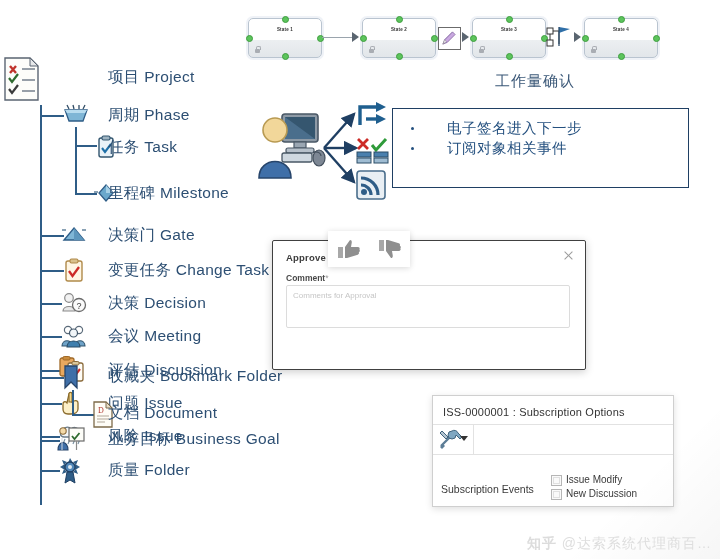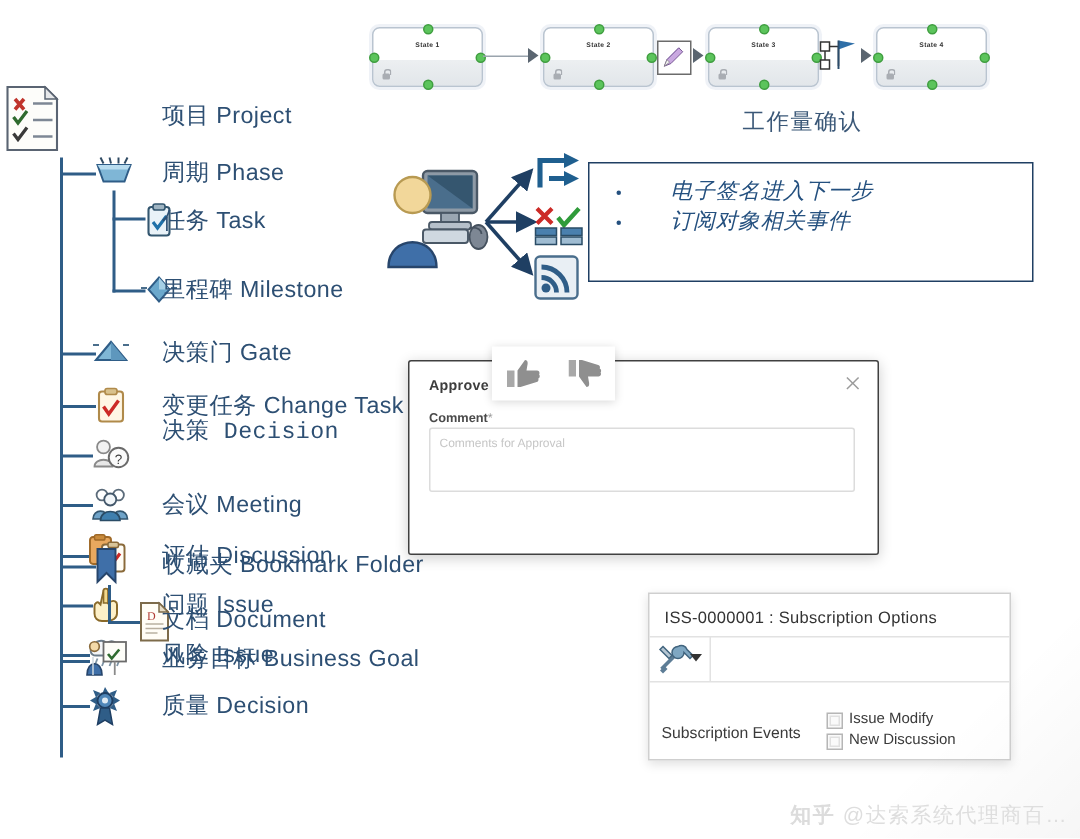--- a/index.html
+++ b/index.html
@@ -64,21 +64,21 @@
   .ico{position:absolute;}
 
   
   .cluster{position:absolute;left:258px;top:100px;width:135px;height:100px;}
 
   
   .callout{
     position:absolute;left:392px;top:108px;width:295px;height:78px;
     border:1px solid #1f3f63;background:#ffffff;
   }
-  .callout ul{margin:0;padding:9px 0 0 0;list-style:none;font-style:italic;}
+  .callout ul{margin:0;padding:9px 0 0 0;list-style:none;}
   .callout li{
     position:relative;font-size:14.5px;color:#24507f;line-height:20px;
     padding-left:54px;letter-spacing:.5px;
   }
   .callout li:before{
     content:"";position:absolute;left:18px;top:9px;width:3px;height:3px;
     border-radius:50%;background:#24507f;
   }
 
   
@@ -325,21 +325,21 @@
 
     <div class="tw" style="left:42px;top:248px;width:20px;"></div>
     <div class="ico" style="left:60px;top:236px;">
       <svg width="28" height="24" viewBox="0 0 28 24">
         <circle cx="9" cy="7" r="4.3" fill="#f2f2f2" stroke="#8a8a8a" stroke-width="1.2"></circle>
         <path d="M3 20 c0 -6 12 -6 12 0 Z" fill="#e8e8e8" stroke="#8a8a8a" stroke-width="1.2"></path>
         <circle cx="19" cy="14" r="6.5" fill="#fafafa" stroke="#6b6b6b" stroke-width="1.3"></circle>
         <text x="19" y="18" font-size="9" text-anchor="middle" fill="#3a3a3a" font-family="Liberation Sans, sans-serif">?</text>
       </svg>
     </div>
-    <div class="row-label" style="top:222px;font-family:Liberation Mono, monospace;">决策 Decision</div>
+    <div class="row-label" style="top:238px;">决策 Decision</div>
 
     <div class="tw" style="left:42px;top:281px;width:20px;"></div>
     <div class="ico" style="left:60px;top:269px;">
       <svg width="28" height="24" viewBox="0 0 28 24">
         <circle cx="8" cy="6" r="3.6" fill="#fff" stroke="#5b6b7a" stroke-width="1.2"></circle>
         <circle cx="19" cy="6" r="3.6" fill="#fff" stroke="#5b6b7a" stroke-width="1.2"></circle>
         <circle cx="13.5" cy="9" r="4" fill="#f2f6f9" stroke="#44586b" stroke-width="1.2"></circle>
         <path d="M2 22 c0 -7 10 -7 10 0 Z" fill="#6fa3c8" stroke="#33566f" stroke-width="1.1"></path>
         <path d="M15 22 c0 -7 10 -7 10 0 Z" fill="#6fa3c8" stroke="#33566f" stroke-width="1.1"></path>
         <path d="M7 23 c0 -8 13 -8 13 0 Z" fill="#3f7fae" stroke="#2a4c66" stroke-width="1.1"></path>
@@ -439,21 +439,21 @@
           <polygon points="5,3 10,5 7,8"></polygon>
             <polygon points="21,3 16,5 19,8"></polygon>
           <polygon points="5,17 10,15 7,12"></polygon>
             <polygon points="21,17 16,15 19,12"></polygon>
         </g>
         <circle cx="13" cy="10" r="5" fill="#4f86b8" stroke="#1f3f63" stroke-width="1.3"></circle>
         <circle cx="13" cy="10" r="2" fill="#dfeaf3"></circle>
         <path d="M10 15 L8 26 L13 23 L18 26 L16 15 Z" fill="#2f5d87" stroke="#1f3f63" stroke-width="1"></path>
       </svg>
     </div>
-    <div class="row-label" style="top:105px;">质量 Decision</div>
+    <div class="row-label" style="top:105px;">质量 Folder</div>
   </div>
 
   <div class="cluster">
     <div class="ico" style="left:0;top:8px;">
       <svg width="72" height="74" viewBox="0 0 72 74">
         <rect x="24" y="6" width="36" height="28" rx="3" fill="#8e9aa6" stroke="#4a5866" stroke-width="1.6"></rect>
         <rect x="27" y="9" width="30" height="22" fill="#4a6e8c"></rect>
         <polygon points="27,9 57,9 57,31" fill="#35566f"></polygon>
         <rect x="36" y="34" width="12" height="6" fill="#9aa6b2" stroke="#4a5866" stroke-width="1.2"></rect>
         <rect x="28" y="40" width="28" height="5" rx="2" fill="#b6c0ca" stroke="#4a5866" stroke-width="1.2"></rect>

